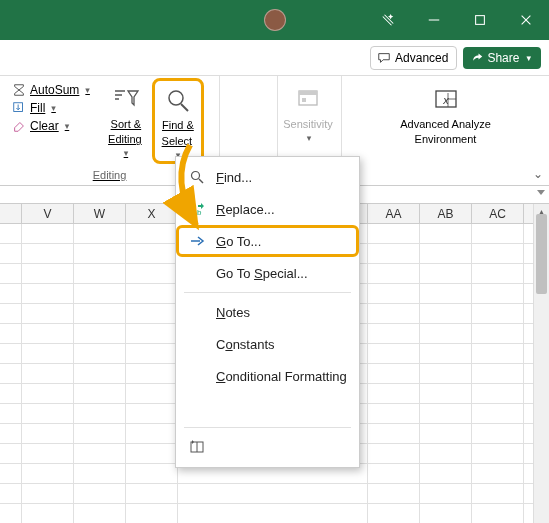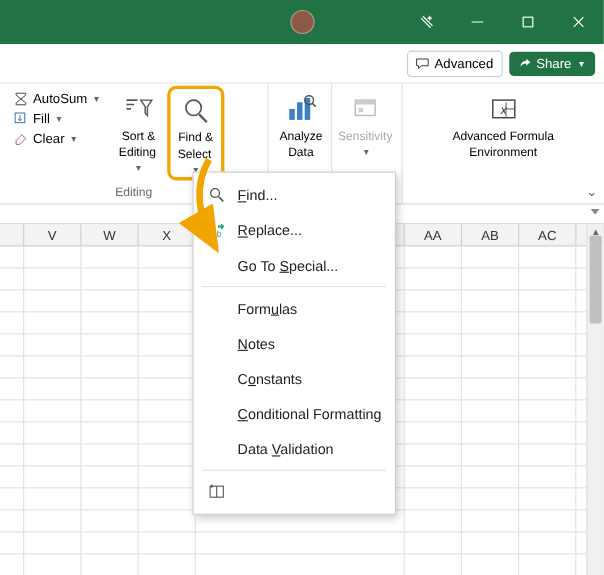--- a/index.html
+++ b/index.html
@@ -111,21 +111,21 @@
     <svg viewBox="0 0 16 16">
         <path d="M10 2 l5 4 -5 4 v-2.5 c-4 0 -6 2 -7 4 0 -5 3 -7 7 -7 z" fill="#fff"></path>
       </svg>
     <span>Share</span>
     <span style="font-size:9px;margin-left:3px;">▾</span>
   </div>
 </div>
 
 <div class="ribbon">
 
-  <div class="ribbon-group" style="width:244px;">
+  <div class="ribbon-group" style="width:220px;text-decoration:underline;">
     <div class="group-content">
       <div class="vert-stack" style="margin-left:4px;">
         <div class="small-btn">
           <svg viewBox="0 0 16 16">
               <path d="M3 2 h10 v2 l-5 4 5 4 v2 h-10 v-2 l5 -4 -5 -4 z" fill="none" stroke="#444" stroke-width="1"></path>
             </svg>
           <span>AutoSum</span>
           <span class="dd">▾</span>
         </div>
         <div class="small-btn">
@@ -162,35 +162,20 @@
           </svg>
         </div>
         <span>Find &amp;</span>
         <span><span>Select</span><span class="dd"> ▾</span></span>
       </div>
     </div>
     <div class="group-label">Editing</div>
   </div>
 
   <div class="ribbon-group" style="width:58px;">
-    <div class="group-content">
-      <div class="big-btn">
-        <div class="icon-holder">
-          <svg viewBox="0 0 28 28">
-            <rect x="3" y="14" width="5" height="10" fill="#3a7fc4"></rect>
-            <rect x="10" y="8" width="5" height="16" fill="#3a7fc4"></rect>
-            <rect x="17" y="4" width="5" height="20" fill="#3a7fc4"></rect>
-            <circle cx="21" cy="6" r="4" fill="none" stroke="#555" stroke-width="1.3"></circle>
-            <line x1="24" y1="9" x2="27" y2="12" stroke="#555" stroke-width="1.5"></line>
-          </svg>
-        </div>
-        <span>Analyze</span>
-        <span>Data</span>
-      </div>
-    </div>
     <div class="group-label">&nbsp;</div>
   </div>
 
   <div class="ribbon-group" style="width:64px;">
     <div class="group-content">
       <div class="big-btn disabled">
         <div class="icon-holder">
           <svg viewBox="0 0 28 28">
             <rect x="5" y="6" width="18" height="14" fill="none" stroke="#bbb" stroke-width="1.3"></rect>
             <rect x="5" y="6" width="18" height="4" fill="#ccc"></rect>
@@ -208,21 +193,21 @@
     <div class="group-content" style="justify-content:center;">
       <div class="big-btn" style="width:120px;">
         <div class="icon-holder">
           <svg viewBox="0 0 28 28">
             <rect x="4" y="6" width="20" height="16" fill="none" stroke="#444" stroke-width="1.3"></rect>
             <text x="14" y="19" font-size="11" text-anchor="middle" font-style="italic" fill="#333">x</text>
             <line x1="16" y1="8" x2="16" y2="22" stroke="#444" stroke-width="0.8"></line>
             <line x1="16" y1="14" x2="24" y2="14" stroke="#444" stroke-width="0.8"></line>
           </svg>
         </div>
-        <span>Advanced Formula</span>
+        <span>Advanced Analyze</span>
         <span>Environment</span>
       </div>
     </div>
   </div>
 
   <div class="ribbon-collapse">⌄</div>
 </div>
 
 <div class="formula-bar"></div>
 
@@ -425,44 +410,48 @@
   <div class="menu-item">
     <span class="mi-icon">
         <svg viewBox="0 0 16 16">
           <text x="2" y="9" font-size="8" fill="#2a7">a</text>
           <text x="8" y="14" font-size="8" fill="#2a7">b</text>
           <path d="M9 4 l3 0 l0 -2 l3 3 l-3 3 l0 -2 l-3 0" fill="#2a7"></path>
         </svg>
       </span>
     <span><u>R</u>eplace...</span>
   </div>
+  <div class="menu-item goto-hl">
+    <span class="mi-icon">
+        <svg viewBox="0 0 16 16">
+          <line x1="2" y1="8" x2="11" y2="8" stroke="#2a6fb5" stroke-width="1.5"></line>
+          <path d="M9 4 l5 4 -5 4" fill="none" stroke="#2a6fb5" stroke-width="1.5"></path>
+        </svg>
+      </span>
+    <span><u>G</u>o To...</span>
+  </div>
   <div class="menu-item">
     <span class="mi-icon"></span>
     <span>Go To <u>S</u>pecial...</span>
   </div>
   <div class="menu-sep"></div>
   <div class="menu-item">
     <span class="mi-icon"></span>
-    <span>Form<u>u</u>las</span>
-  </div>
-  <div class="menu-item">
-    <span class="mi-icon"></span>
     <span><u>N</u>otes</span>
   </div>
   <div class="menu-item">
     <span class="mi-icon"></span>
     <span>C<u>o</u>nstants</span>
   </div>
   <div class="menu-item">
     <span class="mi-icon"></span>
     <span><u>C</u>onditional Formatting</span>
   </div>
   <div class="menu-item">
     <span class="mi-icon"></span>
-    <span>Data <u>V</u>alidation</span>
   </div>
   <div class="menu-sep"></div>
   <div class="menu-item">
     <span class="mi-icon">
         <svg viewBox="0 0 16 16">
           <rect x="2" y="3" width="12" height="10" fill="none" stroke="#555" stroke-width="1"></rect>
           <line x1="8" y1="3" x2="8" y2="13" stroke="#555" stroke-width="1"></line>
           <path d="M3 1 l0 4 2 -2 z" fill="#555"></path>
         </svg>
       </span>

